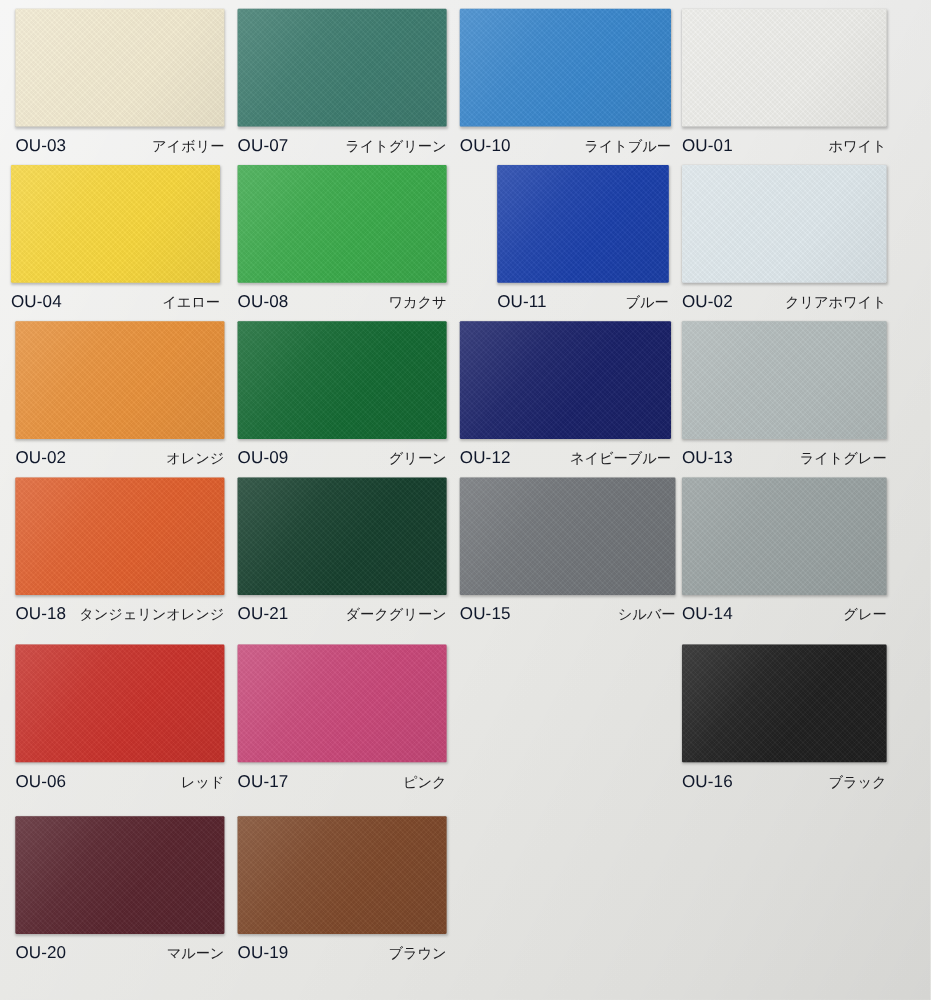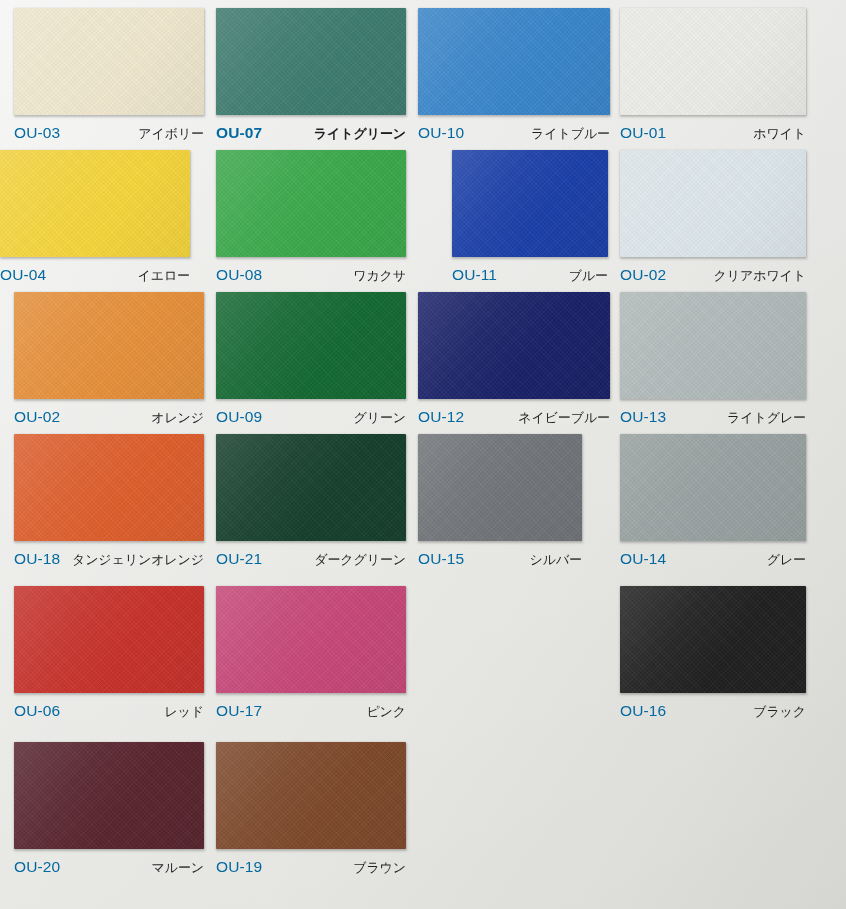--- a/index.html
+++ b/index.html
@@ -95,21 +95,21 @@
     width: 100%;
     height: 26px;
     display: flex;
     align-items: center;
     justify-content: space-between;
     white-space: nowrap;
   }
 
   .swatch-code {
     font-size: 15.5px;
-    color: #0369a1;
+    color: #0f172a;
     letter-spacing: 0.1px;
     line-height: 1;
   }
 
   .swatch-name {
     font-size: 13px;
     color: #1f1f22;
     letter-spacing: -0.1px;
     line-height: 1;
     font-family: "DejaVu Sans", "Liberation Sans", sans-serif;
@@ -121,42 +121,42 @@
 <div id="paper-backdrop"></div>
 
 <div id="swatch-grid">
     <div class="swatch-cell" style="left: 14px; top: 8px; width: 190px; height: 138px;">
       <div class="swatch-chip" style="background: rgb(242, 234, 208);"></div>
       <div class="swatch-caption">
         <span class="swatch-code">OU-03</span>
         <span class="swatch-name">アイボリー</span>
       </div>
     </div>
-    <div class="swatch-cell" style="left: 216px; top: 8px; width: 190px; height: 138px; font-weight: bold;">
+    <div class="swatch-cell" style="left: 216px; top: 8px; width: 190px; height: 138px;">
       <div class="swatch-chip" style="background: rgb(63, 125, 112);"></div>
       <div class="swatch-caption">
         <span class="swatch-code">OU-07</span>
         <span class="swatch-name">ライトグリーン</span>
       </div>
     </div>
     <div class="swatch-cell" style="left: 418px; top: 8px; width: 192px; height: 138px;">
       <div class="swatch-chip" style="background: rgb(58, 135, 204);"></div>
       <div class="swatch-caption">
         <span class="swatch-code">OU-10</span>
         <span class="swatch-name">ライトブルー</span>
       </div>
     </div>
     <div class="swatch-cell" style="left: 620px; top: 8px; width: 186px; height: 138px;">
       <div class="swatch-chip" style="background: rgb(238, 238, 234);"></div>
       <div class="swatch-caption">
         <span class="swatch-code">OU-01</span>
         <span class="swatch-name">ホワイト</span>
       </div>
     </div>
-    <div class="swatch-cell" style="left: 0; top: 150px; width: 190px; height: 138px;">
+    <div class="swatch-cell" style="left: 10px; top: 150px; width: 190px; height: 138px;">
       <div class="swatch-chip" style="background: rgb(247, 215, 61);"></div>
       <div class="swatch-caption">
         <span class="swatch-code">OU-04</span>
         <span class="swatch-name">イエロー</span>
       </div>
     </div>
     <div class="swatch-cell" style="left: 216px; top: 150px; width: 190px; height: 138px;">
       <div class="swatch-chip" style="background: rgb(60, 171, 76);"></div>
       <div class="swatch-caption">
         <span class="swatch-code">OU-08</span>
@@ -212,21 +212,21 @@
         <span class="swatch-name">タンジェリンオレンジ</span>
       </div>
     </div>
     <div class="swatch-cell" style="left: 216px; top: 434px; width: 190px; height: 138px;">
       <div class="swatch-chip" style="background: rgb(23, 64, 46);"></div>
       <div class="swatch-caption">
         <span class="swatch-code">OU-21</span>
         <span class="swatch-name">ダークグリーン</span>
       </div>
     </div>
-    <div class="swatch-cell" style="left: 418px; top: 434px; width: 164px; height: 138px;">
+    <div class="swatch-cell" style="left: 418px; top: 434px; width: 196px; height: 138px;">
       <div class="swatch-chip" style="background: rgb(114, 118, 122);"></div>
       <div class="swatch-caption">
         <span class="swatch-code">OU-15</span>
         <span class="swatch-name">シルバー</span>
       </div>
     </div>
     <div class="swatch-cell" style="left: 620px; top: 434px; width: 186px; height: 138px;">
       <div class="swatch-chip" style="background: rgb(154, 163, 163);"></div>
       <div class="swatch-caption">
         <span class="swatch-code">OU-14</span>

